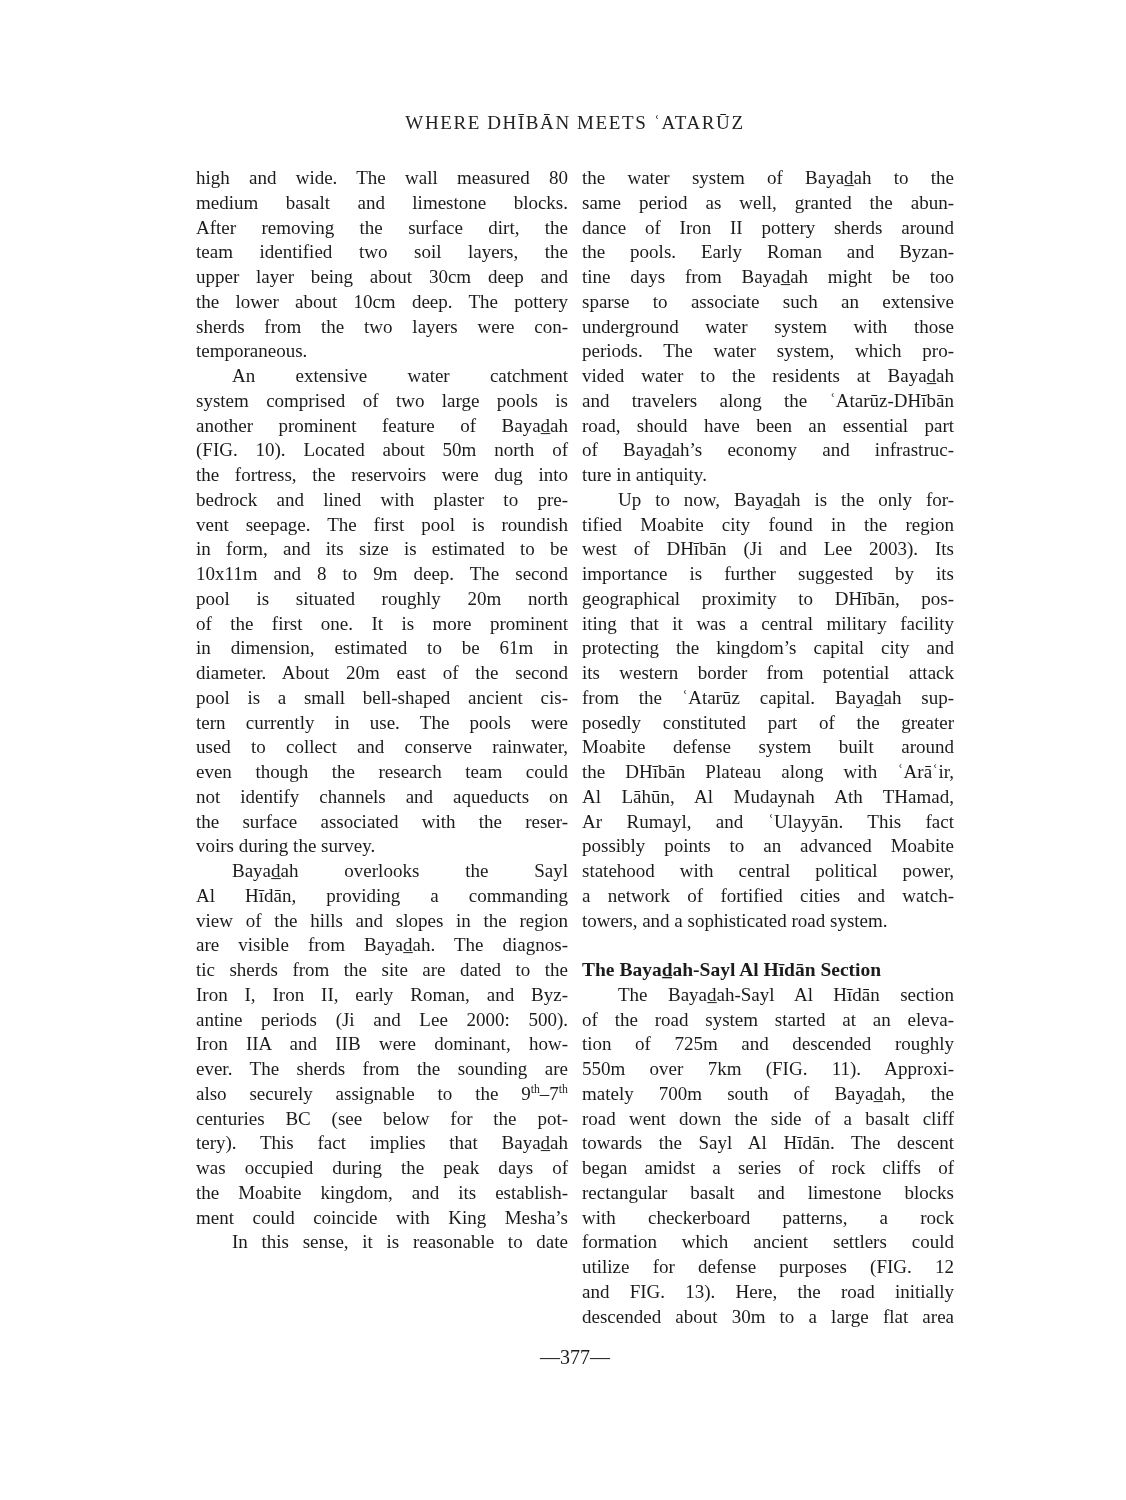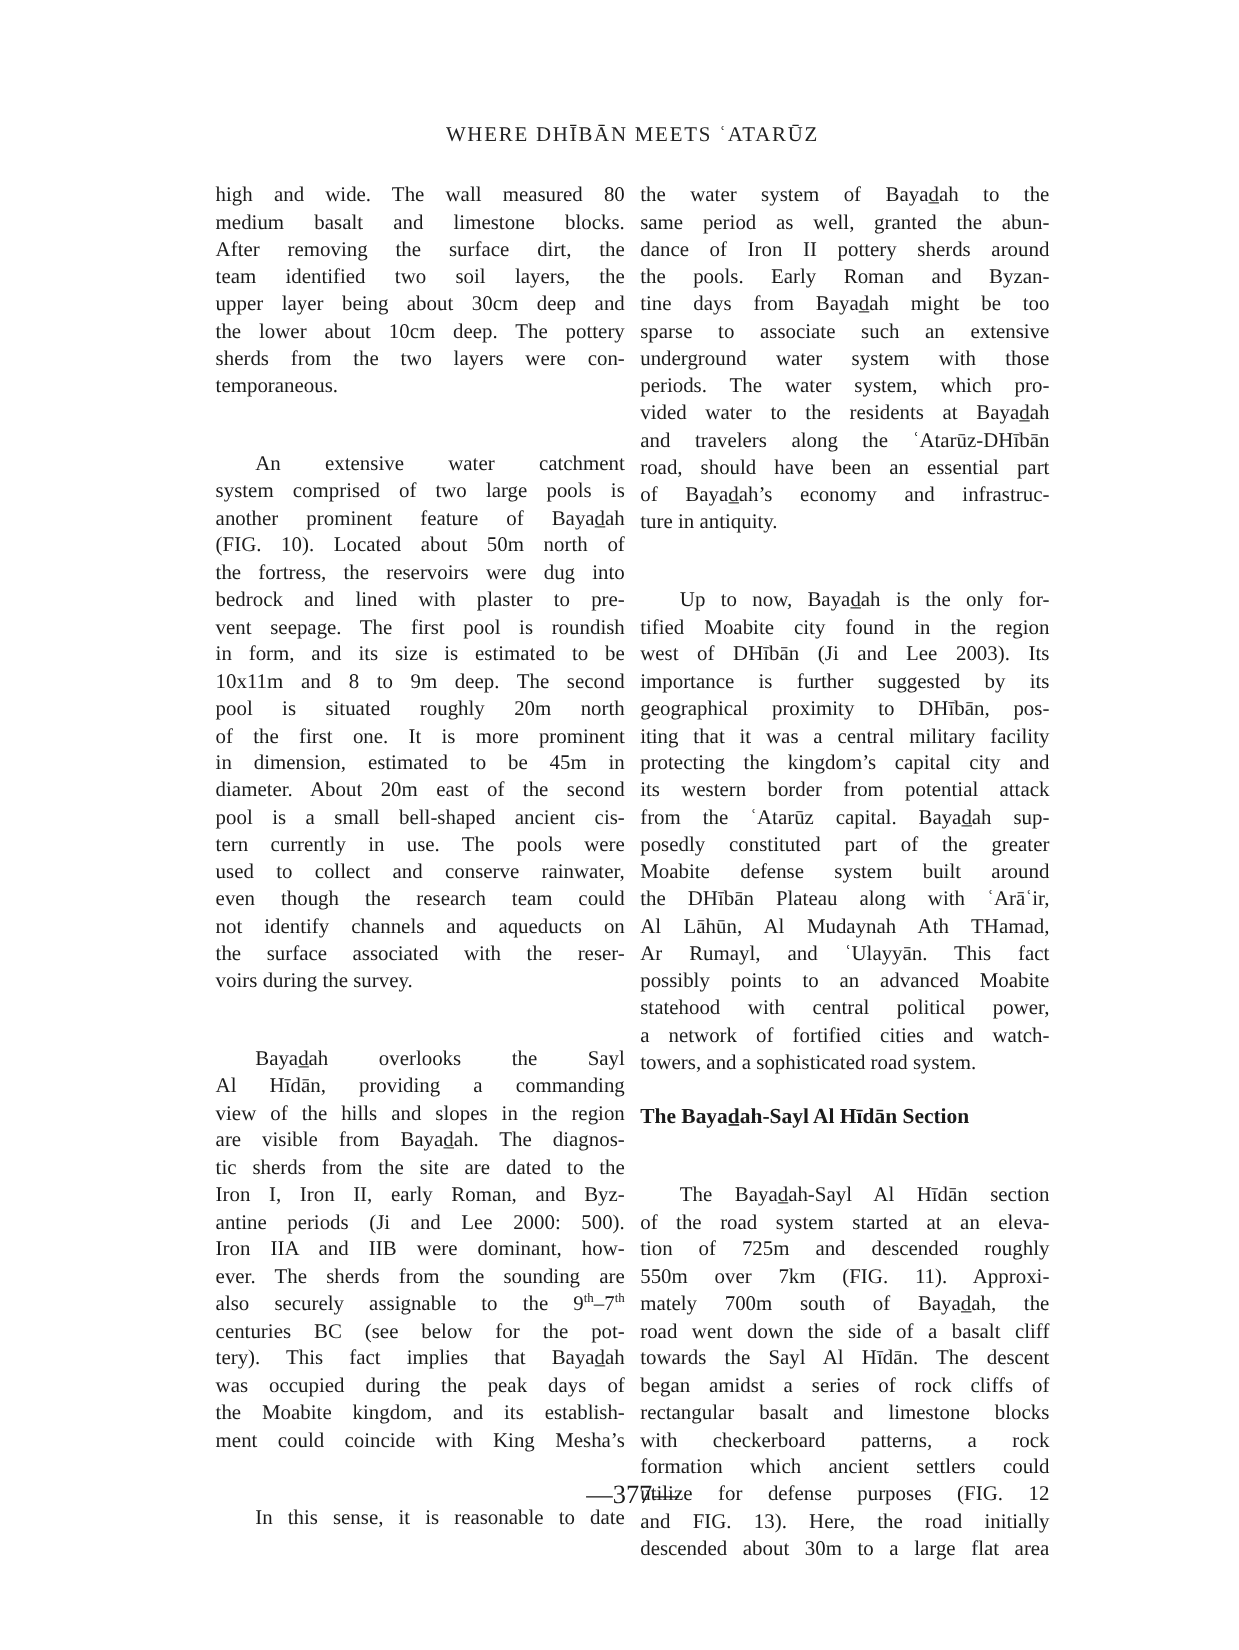--- a/index.html
+++ b/index.html
@@ -15,26 +15,26 @@
     white-space:nowrap;
   }
   .columns{
     position:absolute;top:166px;left:196px;width:758px;
     display:flex;gap:14px;
   }
   .col{width:372px;font-size:19px;line-height:24.75px;color:#1b1b1b;}
   .block{margin:0;}
   .line{white-space:nowrap;}
   .just{text-align:justify;text-align-last:justify;}
-  .indent{padding-left:36px;margin-top:46px;}
+  .indent{padding-left:36px;}
   .heading{font-weight:bold;margin-top:24.75px;font-size:19.5px;}
   sup{font-size:0.62em;line-height:0;vertical-align:super;}
   .page-number{
     position:absolute;top:1346px;left:196px;width:758px;
-    text-align:center;font-size:24px;color:#1b1b1b;
+    text-align:center;font-size:20px;color:#1b1b1b;
   }
 </style>
 </head>
 <body>
 
 <div class="page">
   <div class="running-header">WHERE DHĪBĀN MEETS ʿATARŪZ</div>
 
   <div class="columns">
     <div class="col">
@@ -53,21 +53,21 @@
           <div class="line just">system comprised of two large pools is</div>
           <div class="line just">another prominent feature of Bayad̲ah</div>
           <div class="line just">(FIG. 10). Located about 50m north of</div>
           <div class="line just">the fortress, the reservoirs were dug into</div>
           <div class="line just">bedrock and lined with plaster to pre-</div>
           <div class="line just">vent seepage. The first pool is roundish</div>
           <div class="line just">in form, and its size is estimated to be</div>
           <div class="line just">10x11m and 8 to 9m deep. The second</div>
           <div class="line just">pool is situated roughly 20m north</div>
           <div class="line just">of the first one. It is more prominent</div>
-          <div class="line just">in dimension, estimated to be 45m in</div>
+          <div class="line just">in dimension, estimated to be 61m in</div>
           <div class="line just">diameter. About 20m east of the second</div>
           <div class="line just">pool is a small bell-shaped ancient cis-</div>
           <div class="line just">tern currently in use. The pools were</div>
           <div class="line just">used to collect and conserve rainwater,</div>
           <div class="line just">even though the research team could</div>
           <div class="line just">not identify channels and aqueducts on</div>
           <div class="line just">the surface associated with the reser-</div>
           <div class="line">voirs during the survey.</div>
         </div>
         <div class="block">

